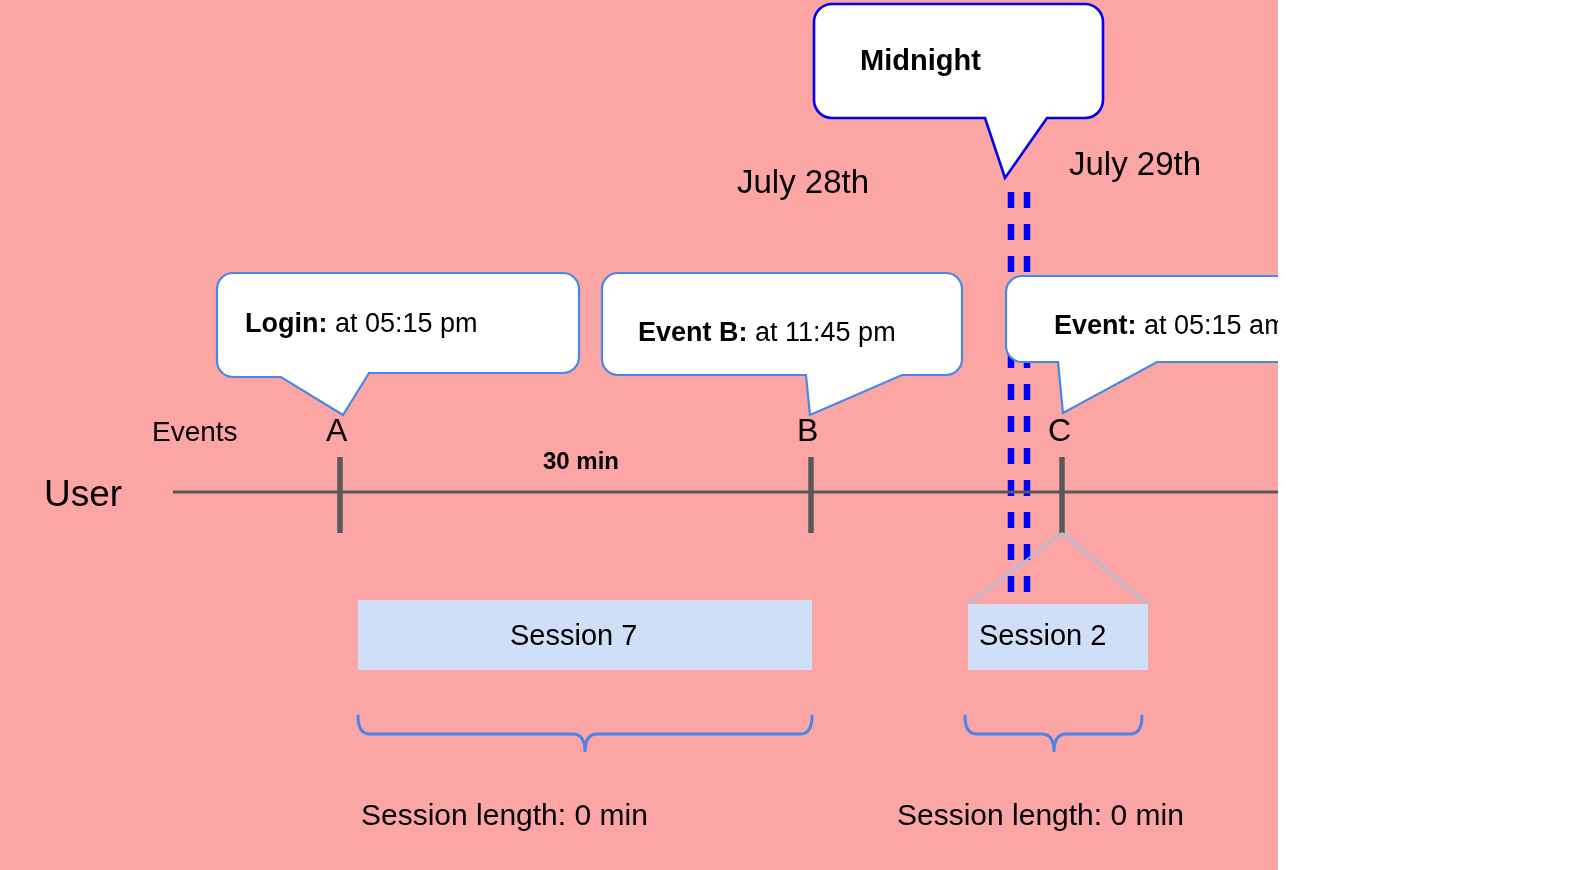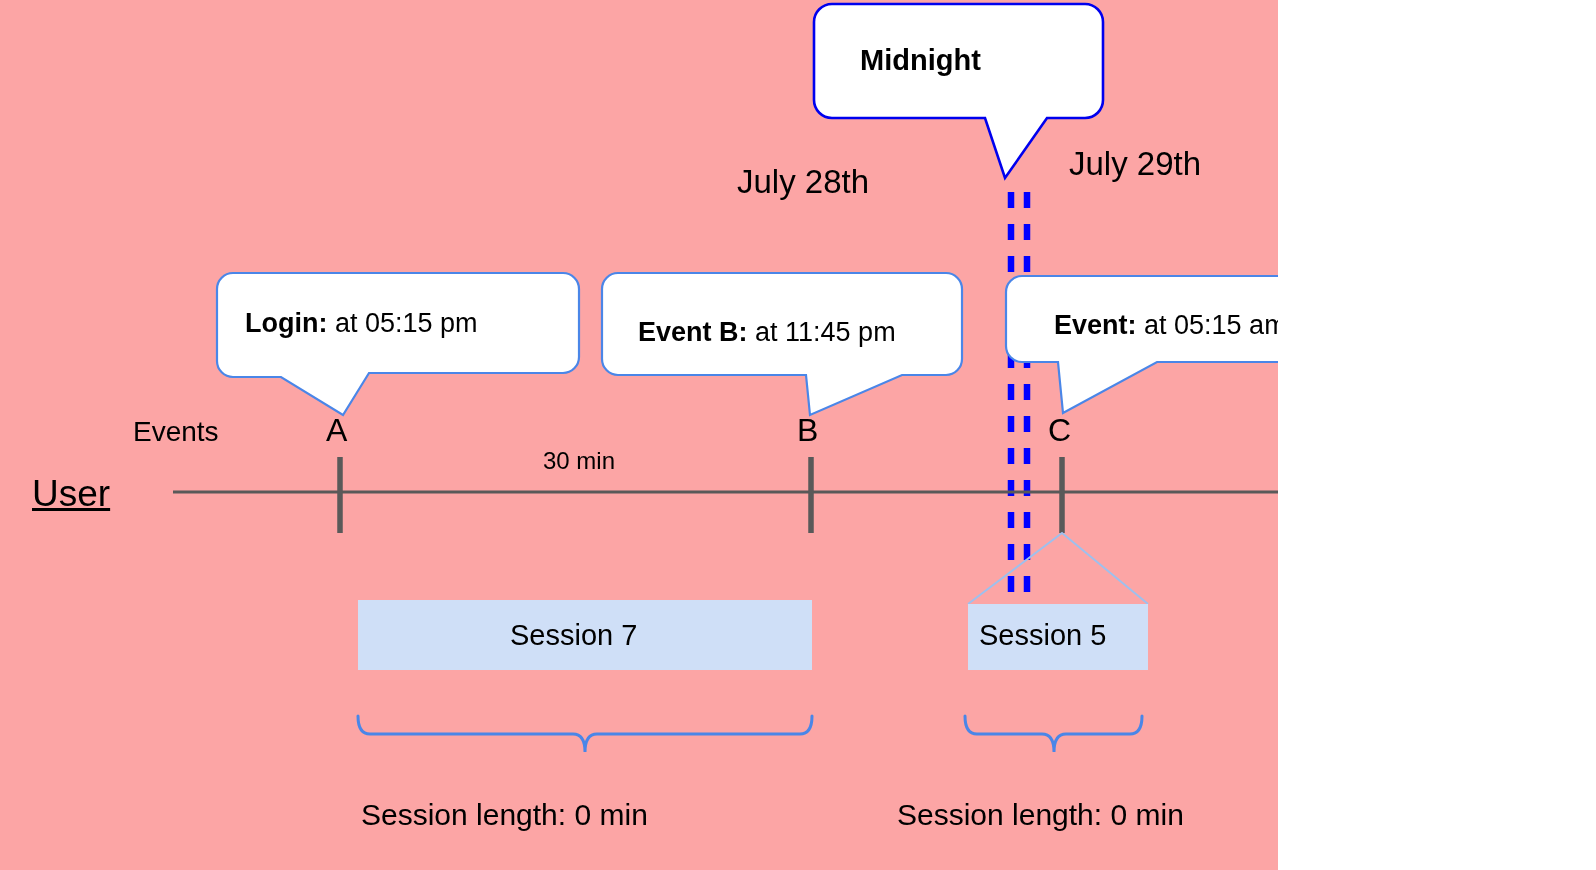--- a/index.html
+++ b/index.html
@@ -30,21 +30,21 @@
     font-family: "Liberation Sans", sans-serif;
   }
   .callout-text {
     font-size: 27px;
     line-height: 1;
   }
   .callout-text b { font-weight: bold; }
   .date-label { font-size: 33px; }
   .midnight-label { font-size: 29px; font-weight: bold; }
   .axis-title { font-size: 37px; }
-  .row-label { font-size: 28px; }
+  .row-label { font-size: 28px; margin-left: 19px; }
   .event-letter { font-size: 32px; }
   .duration-label { font-size: 24px; }
   .session-label { font-size: 29px; }
   .sessionlen-label { font-size: 30px; }
 </style>
 </head>
 <body>
 
 <div id="canvas">
 
@@ -114,23 +114,23 @@
   <div class="txt callout-text" style="left:1054px; top:312px;">
     <b>Event:</b><span> at 05:15 am</span>
   </div>
 
   <div class="txt row-label" style="left:133px; top:416px;">Events</div>
 
   <div class="txt event-letter" style="left:326px; top:412px;">A</div>
   <div class="txt event-letter" style="left:797px; top:412px;">B</div>
   <div class="txt event-letter" style="left:1048px; top:412px;">C</div>
 
-  <div class="txt duration-label" style="left:543px; top:447px;">30 min</div>
+  <div class="txt duration-label" style="left:543px; top:447px;font-weight:bold;">30 min</div>
 
-  <div class="txt axis-title" style="left:32px; top:473px;text-decoration:underline;">User</div>
+  <div class="txt axis-title" style="left:44px; top:473px;">User</div>
 
   <div class="txt session-label" style="left:510px; top:619px;">Session 7</div>
-  <div class="txt session-label" style="left:979px; top:619px;">Session 5</div>
+  <div class="txt session-label" style="left:979px; top:619px;">Session 2</div>
 
   <div class="txt sessionlen-label" style="left:361px; top:798px;">Session length: 0 min</div>
   <div class="txt sessionlen-label" style="left:897px; top:798px;">Session length: 0 min</div>
 
 </div>
 
 </body></html>

